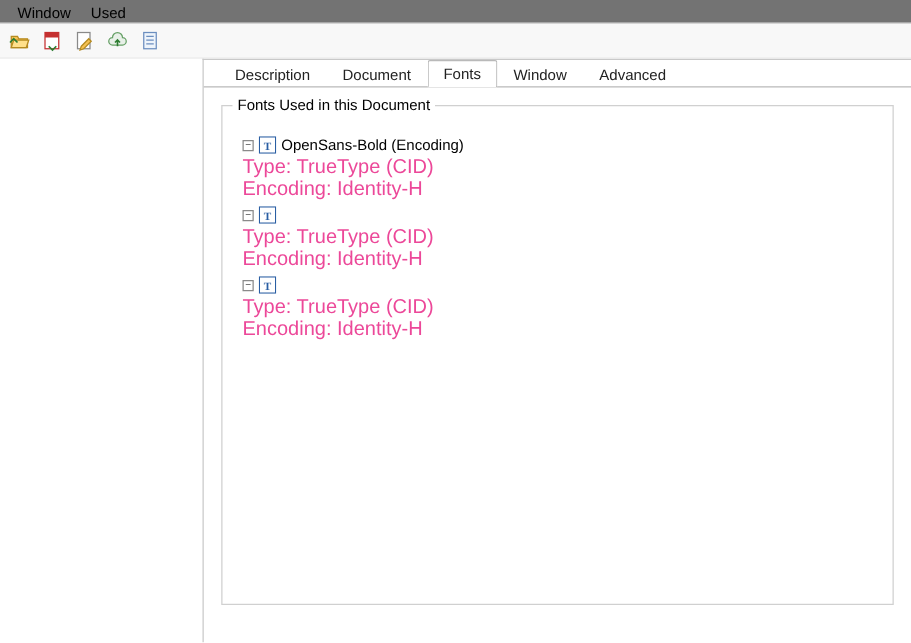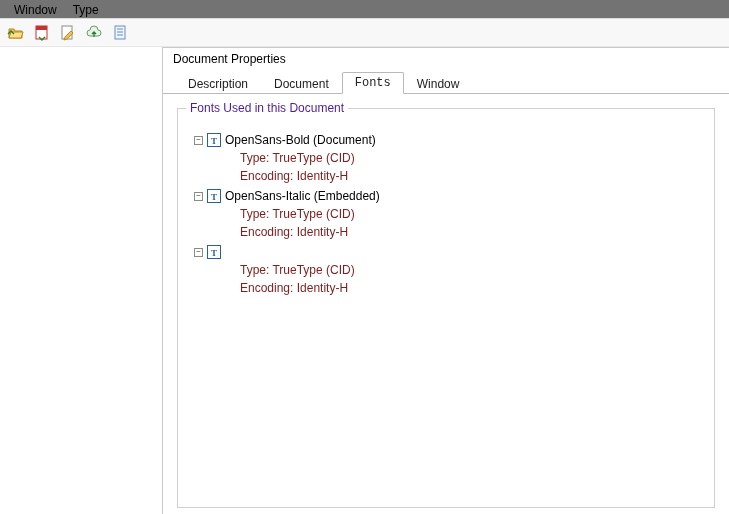--- a/index.html
+++ b/index.html
@@ -75,40 +75,39 @@
     margin-bottom: -1px;
     cursor: default;
   }
   .tab.active {
     background: #ffffff;
     border: 1px solid #b9b9b9;
     border-bottom: 1px solid #ffffff;
     border-radius: 2px 2px 0 0;
     position: relative;
     top: 0px;
-    font-family: Liberation Mono, monospace;
   }
   .tab-body {
     padding: 10px 14px 14px 14px;
   }
   .groupbox {
     position: relative;
     border: 1px solid #d0d0d0;
     padding: 18px 12px 12px 12px;
     margin-top: 4px;
     height: 400px;
   }
   .groupbox-legend {
     position: absolute;
     top: -8px;
     left: 8px;
     background: #ffffff;
     padding: 0 4px;
     font-size: 12px;
-    color: #4c1d95;
+    color: #000000;
   }
   .font-tree {
     padding: 4px 4px;
   }
   .font-entry {
     margin-bottom: 2px;
   }
   .font-head {
     display:flex;
     align-items:center;
@@ -125,35 +124,34 @@
   }
   .font-icon {
     width: 14px; height: 14px;
     display:flex; align-items:center; justify-content:center;
   }
   .font-name {
     font-size: 12px;
     color: #000;
   }
   .font-detail {
-    margin-left: 46px;
-    font-size: 12px;
-    color: #7f1d1d;
+    font-size: 16px;
+    color: #ec4899;
     line-height: 18px;
   }
 
   
   svg { display:block; }
 </style>
 </head>
 <body>
 
 <div class="menubar">
   <div class="menu-item">Window</div>
-  <div class="menu-item">Type</div>
+  <div class="menu-item">Used</div>
 </div>
 
 <div class="toolbar">
   <div class="tb-btn">
     <svg width="18" height="18" viewBox="0 0 18 18">
       <path d="M2 5 h5 l1 2 h7 v7 h-13 z" fill="#f6c152" stroke="#b58a1f"></path>
       <path d="M4 8 h12 l-2 6 h-12 z" fill="#ffe08a" stroke="#b58a1f"></path>
       <path d="M1 10 l3 -3 l3 3" fill="none" stroke="#2e7d32" stroke-width="1.4"></path>
     </svg>
   </div>
@@ -182,76 +180,75 @@
       <line x1="6" y1="5" x2="12" y2="5" stroke="#6b8ebf"></line>
       <line x1="6" y1="8" x2="12" y2="8" stroke="#6b8ebf"></line>
       <line x1="6" y1="11" x2="12" y2="11" stroke="#6b8ebf"></line>
     </svg>
   </div>
 </div>
 
 <div class="content-area">
 
   <div class="dialog">
-    <div class="dialog-title">Document Properties</div>
 
     <div class="tabs">
       <div class="tab">Description</div>
       <div class="tab">Document</div>
       <div class="tab active">Fonts</div>
       <div class="tab">Window</div>
+      <div class="tab">Advanced</div>
     </div>
 
     <div class="tab-body">
       <div class="groupbox">
         <div class="groupbox-legend">Fonts Used in this Document</div>
 
         <div class="font-tree">
 
           <div class="font-entry">
             <div class="font-head">
               <div class="expand-box">−</div>
               <div class="font-icon">
                 <svg width="14" height="14" viewBox="0 0 14 14">
                   <rect x="0.5" y="0.5" width="13" height="13" fill="#ffffff" stroke="#2a5ea3"></rect>
                   <text x="7" y="11" text-anchor="middle" font-size="9" font-family="Georgia,serif" fill="#2a5ea3" font-weight="bold">T</text>
                 </svg>
               </div>
-              <div class="font-name">OpenSans-Bold (Document)</div>
-            </div>
-            <div class="font-detail"><span>Type: </span><span>TrueType (CID)</span></div>
-            <div class="font-detail"><span>Encoding: </span><span>Identity-H</span></div>
-          </div>
-
-          <div class="font-entry">
-            <div class="font-head">
-              <div class="expand-box">−</div>
-              <div class="font-icon">
-                <svg width="14" height="14" viewBox="0 0 14 14">
-                  <rect x="0.5" y="0.5" width="13" height="13" fill="#ffffff" stroke="#2a5ea3"></rect>
-                  <text x="7" y="11" text-anchor="middle" font-size="9" font-family="Georgia,serif" fill="#2a5ea3" font-weight="bold">T</text>
-                </svg>
-              </div>
-              <div class="font-name">OpenSans-Italic (Embedded)</div>
+              <div class="font-name">OpenSans-Bold (Encoding)</div>
             </div>
             <div class="font-detail"><span>Type: </span><span>TrueType (CID)</span></div>
             <div class="font-detail"><span>Encoding: </span><span>Identity-H</span></div>
           </div>
 
           <div class="font-entry">
             <div class="font-head">
               <div class="expand-box">−</div>
               <div class="font-icon">
                 <svg width="14" height="14" viewBox="0 0 14 14">
                   <rect x="0.5" y="0.5" width="13" height="13" fill="#ffffff" stroke="#2a5ea3"></rect>
                   <text x="7" y="11" text-anchor="middle" font-size="9" font-family="Georgia,serif" fill="#2a5ea3" font-weight="bold">T</text>
                 </svg>
               </div>
             </div>
             <div class="font-detail"><span>Type: </span><span>TrueType (CID)</span></div>
             <div class="font-detail"><span>Encoding: </span><span>Identity-H</span></div>
           </div>
 
+          <div class="font-entry">
+            <div class="font-head">
+              <div class="expand-box">−</div>
+              <div class="font-icon">
+                <svg width="14" height="14" viewBox="0 0 14 14">
+                  <rect x="0.5" y="0.5" width="13" height="13" fill="#ffffff" stroke="#2a5ea3"></rect>
+                  <text x="7" y="11" text-anchor="middle" font-size="9" font-family="Georgia,serif" fill="#2a5ea3" font-weight="bold">T</text>
+                </svg>
+              </div>
+            </div>
+            <div class="font-detail"><span>Type: </span><span>TrueType (CID)</span></div>
+            <div class="font-detail"><span>Encoding: </span><span>Identity-H</span></div>
+          </div>
+
         </div>
       </div>
     </div>
   </div>
 </div>
 
 </body></html>

